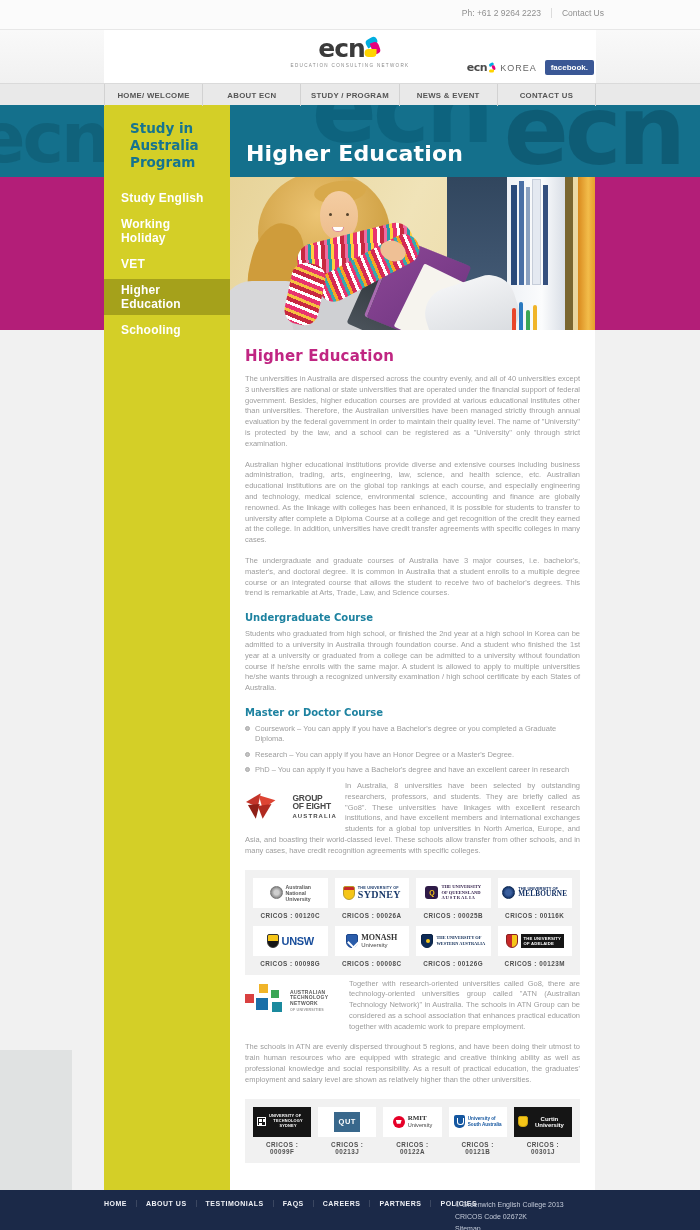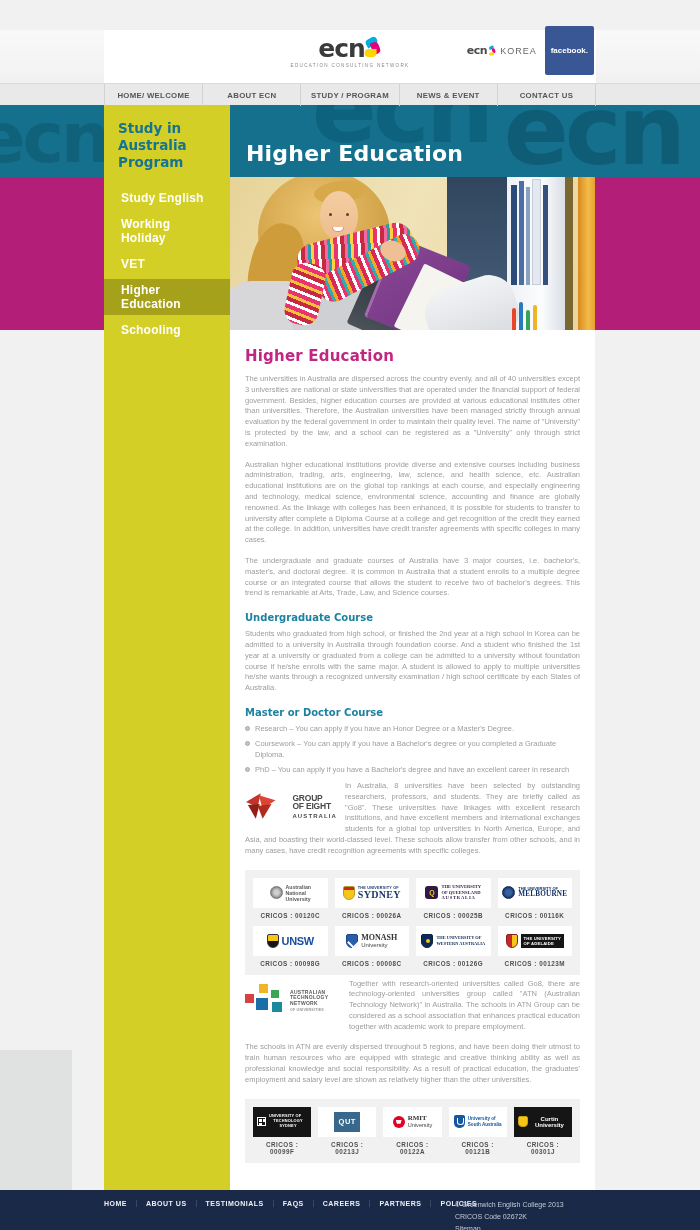--- a/index.html
+++ b/index.html
@@ -25,41 +25,41 @@
   .pinwheel .pt.m { background:#e5007d; left:5px; top:8px; transform:rotate(70deg); }
   .pinwheel .pt.y { background:#ffd400; left:0px; top:13px; transform:rotate(180deg); }
   .logo-tag { font-size:4.6px; letter-spacing:1.3px; color:#8a8a8a; margin-top:1px; }
   .header-right { position:absolute; right:2px; bottom:8px; display:flex; align-items:center; gap:8px; }
   .korea { display:flex; align-items:center; gap:2px; cursor:pointer; }
   .k-ecn { font-family:"DejaVu Sans", sans-serif; font-weight:bold; font-size:11px; color:#4a4a4a; letter-spacing:-0.5px; }
   .pinwheel.small { width:7px; height:10px; }
   .pinwheel.small .pt { width:5px; height:3.4px; border-radius:3px 3px 3px 0; }
   .pinwheel.small .pt.c { left:0; top:0; } .pinwheel.small .pt.m { left:2px; top:3px; } .pinwheel.small .pt.y { left:0; top:6px; }
   .k-kr { font-size:9px; color:#666; letter-spacing:1px; margin-left:2px; }
-  .fb { background:#3a5795; color:#fff; font-weight:bold; font-size:8px; padding:20px 6px; border-radius:2px; cursor:pointer; }
+  .fb { background:#3a5795; color:#fff; font-weight:bold; font-size:8px; padding:3px 6px; border-radius:2px; cursor:pointer; }
 
   
   .navbar { position:absolute; left:0; top:83px; width:700px; height:22px; background:#e9e9e9; border-top:1px solid #dadada; z-index:8;padding-left:12px; }
   .nav-inner { position:absolute; left:104px; top:0; width:492px; height:22px; display:flex; }
   .nav-item { flex:1; display:flex; align-items:center; justify-content:center; font-size:7.8px; font-weight:bold; color:#555; letter-spacing:0.3px; text-decoration:none; border-left:1px solid #d2d2d2; cursor:pointer; }
   .nav-item:first-child { border-left:none; }
   .nav-inner { border-right:1px solid #d2d2d2; border-left:1px solid #d2d2d2; }
 
   
   .band-teal { position:absolute; left:0; top:105px; width:700px; height:72px; background:#14708c; overflow:hidden; z-index:1; }
   .pat { position:absolute; font-family:"DejaVu Sans", sans-serif; font-weight:bold; color:rgba(3,48,66,0.30); }
   .pat.p1 { font-size:96px; right:18px; top:-30px; letter-spacing:-4px; }
   .pat.p2 { font-size:70px; left:-22px; top:-8px; letter-spacing:-3px; color:rgba(3,48,66,0.22); }
   .pat.p3 { font-size:96px; right:210px; top:-52px; color:rgba(8,90,114,0.55); letter-spacing:-4px; }
   .band-magenta { position:absolute; left:0; top:177px; width:700px; height:153px; background:#b31e78; z-index:1; }
   .hero-title { position:absolute; left:246px; top:141px; z-index:6; color:#fff; font-family:"DejaVu Sans", sans-serif; font-weight:bold; font-size:22px; letter-spacing:0.2px; }
 
   
   .sidebar { position:absolute; left:104px; top:105px; width:126px; height:1085px; background:#d4cf27; z-index:5; padding-top:15px; }
-  .sb-title { font-family:"DejaVu Sans", sans-serif; font-weight:bold; font-size:13.5px; line-height:17px; color:#16748f; padding:0 14px; margin-bottom:16px; }
+  .sb-title { font-family:"DejaVu Sans", sans-serif; font-weight:bold; font-size:13.5px; line-height:17px; color:#16748f; padding:0 26px; margin-bottom:16px; }
   .sb-item { display:block; font-size:12px; font-weight:bold; color:#ffffff; text-decoration:none; padding:4px 17px; margin-bottom:4px; letter-spacing:0.2px; cursor:pointer; }
   .sb-item.active { background:#a5a11b; }
 
   
   .photo { position:absolute; left:230px; top:177px; width:365px; height:153px; z-index:6; overflow:hidden; background:linear-gradient(115deg,#e7d398 0%,#f0e3b8 45%,#e8d49c 100%); }
   .ph { position:absolute; }
   .shelf-dark { left:217px; top:0; width:62px; height:153px; background:linear-gradient(#31465e,#49607c); }
   .shelf-white { left:277px; top:0; width:58px; height:153px; background:linear-gradient(90deg,#eef1f5,#fbfcfd 60%,#d9dee6); }
   .bk1 { left:281px; top:8px; width:6px; height:100px; background:#2a4a7a; }
   .bk2 { left:289px; top:4px; width:5px; height:104px; background:#4a6fa5; }
@@ -171,20 +171,27 @@
   .f-link { font-size:7px; font-weight:bold; color:#eef0f5; letter-spacing:0.5px; text-decoration:none; padding:0 9px; border-left:1px solid rgba(255,255,255,0.14); cursor:pointer; }
   .f-link:first-child { border-left:none; padding-left:0; }
   .f-right { position:absolute; left:455px; top:9px; font-size:7px; line-height:12px; color:#c3cad8; }
   .f-right a { color:#c3cad8; text-decoration:none; cursor:pointer; }
 </style>
 </head>
 <body>
 
 <div class="page">
 
+  <div class="topbar">
+    <div class="topbar-inner">
+      <span>Ph: +61 2 9264 2223</span>
+      <span class="tb-div"></span>
+      <a>Contact Us</a>
+    </div>
+  </div>
 
   <div class="header-band"></div>
   <div class="header">
     <div class="logo">
       <div class="logo-row">
         <span class="logo-text">ecn</span>
         <span class="pinwheel">
             <span class="pt c"></span>
             <span class="pt m"></span>
             <span class="pt y"></span>
@@ -273,25 +280,25 @@
     <p class="body">The universities in Australia are dispersed across the country evenly, and all of 40 universities except 3 universities are national or state universities that are operated under the financial support of federal government. Besides, higher education courses are provided at various educational institutes other than universities. Therefore, the Australian universities have been managed strictly through annual evaluation by the federal government in order to maintain their quality level. The name of "University" is protected by the law, and a school can be registered as a "University" only through strict examination.</p>
     <p class="body">Australian higher educational institutions provide diverse and extensive courses including business administration, trading, arts, engineering, law, science, and health science, etc. Australian educational institutions are on the global top rankings at each course, and especially engineering and technology, medical science, environmental science, accounting and finance are globally renowned. As the linkage with colleges has been enhanced, it is possible for students to transfer to university after complete a Diploma Course at a college and get recognition of the credit they earned at the college. In addition, universities have credit transfer agreements with specific colleges in many cases.</p>
     <p class="body">The undergraduate and graduate courses of Australia have 3 major courses, i.e. bachelor's, master's, and doctoral degree. It is common in Australia that a student enrolls to a multiple degree course or an integrated course that allows the student to receive two of bachelor's degrees. This trend is remarkable at Arts, Trade, Law, and Science courses.</p>
 
     <h3 class="h2">Undergraduate Course</h3>
     <p class="body">Students who graduated from high school, or finished the 2nd year at a high school in Korea can be admitted to a university in Australia through foundation course. And a student who finished the 1st year at a university or graduated from a college can be admitted to a university without foundation course if he/she enrolls with the same major. A student is allowed to apply to multiple universities he/she wants through a recognized university examination / high school certificate by each States of Australia.</p>
 
     <h3 class="h2">Master or Doctor Course</h3>
     <div class="bullet">
         <span class="dot"></span>
-        <span class="bt">Research – You can apply if you have an Honor Degree or a Master's Degree.</span>
+        <span class="bt">Coursework – You can apply if you have a Bachelor's degree or you completed a Graduate Diploma.</span>
       </div>
     <div class="bullet">
         <span class="dot"></span>
-        <span class="bt">Coursework – You can apply if you have a Bachelor's degree or you completed a Graduate Diploma.</span>
+        <span class="bt">Research – You can apply if you have an Honor Degree or a Master's Degree.</span>
       </div>
     <div class="bullet">
         <span class="dot"></span>
         <span class="bt">PhD – You can apply if you have a Bachelor's degree and have an excellent career in research</span>
       </div>
 
     <div class="go8-wrap">
       <div class="go8-logo">
         <svg width="32" height="30" viewBox="0 0 32 30">
           <polygon points="1,10 16,1 13,15" fill="#c2342a"></polygon>

